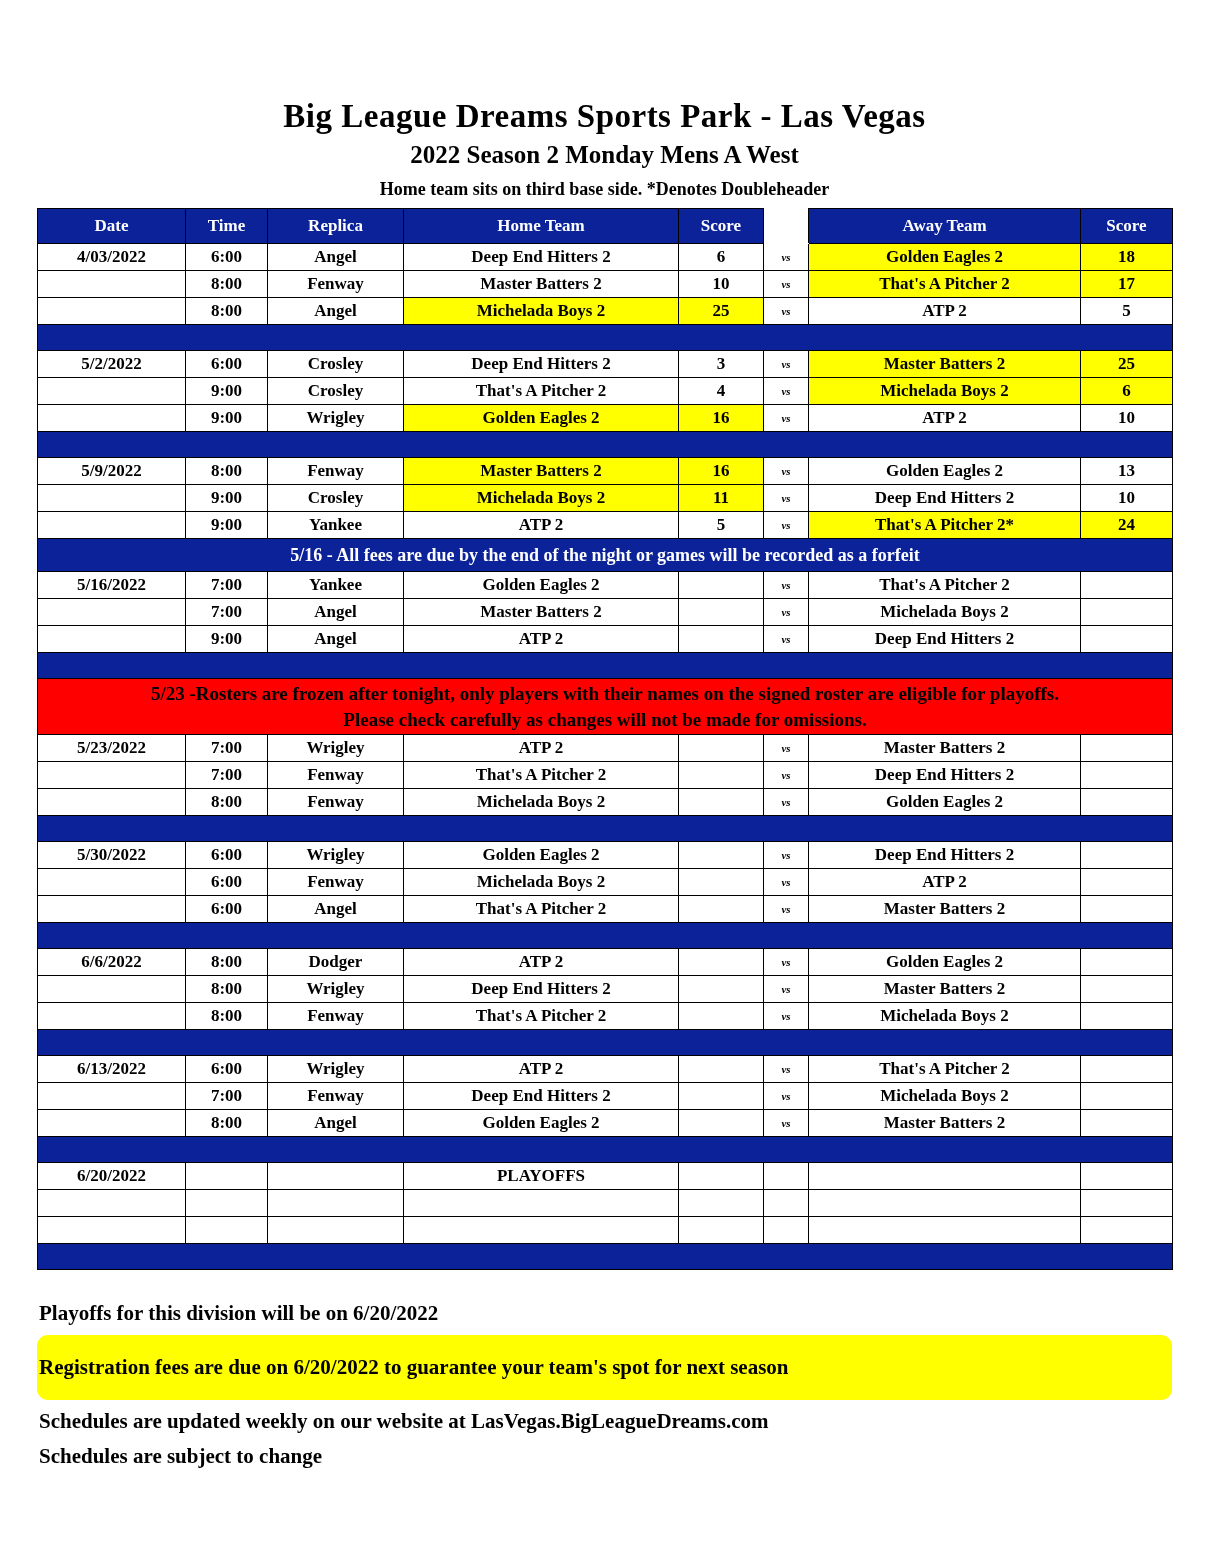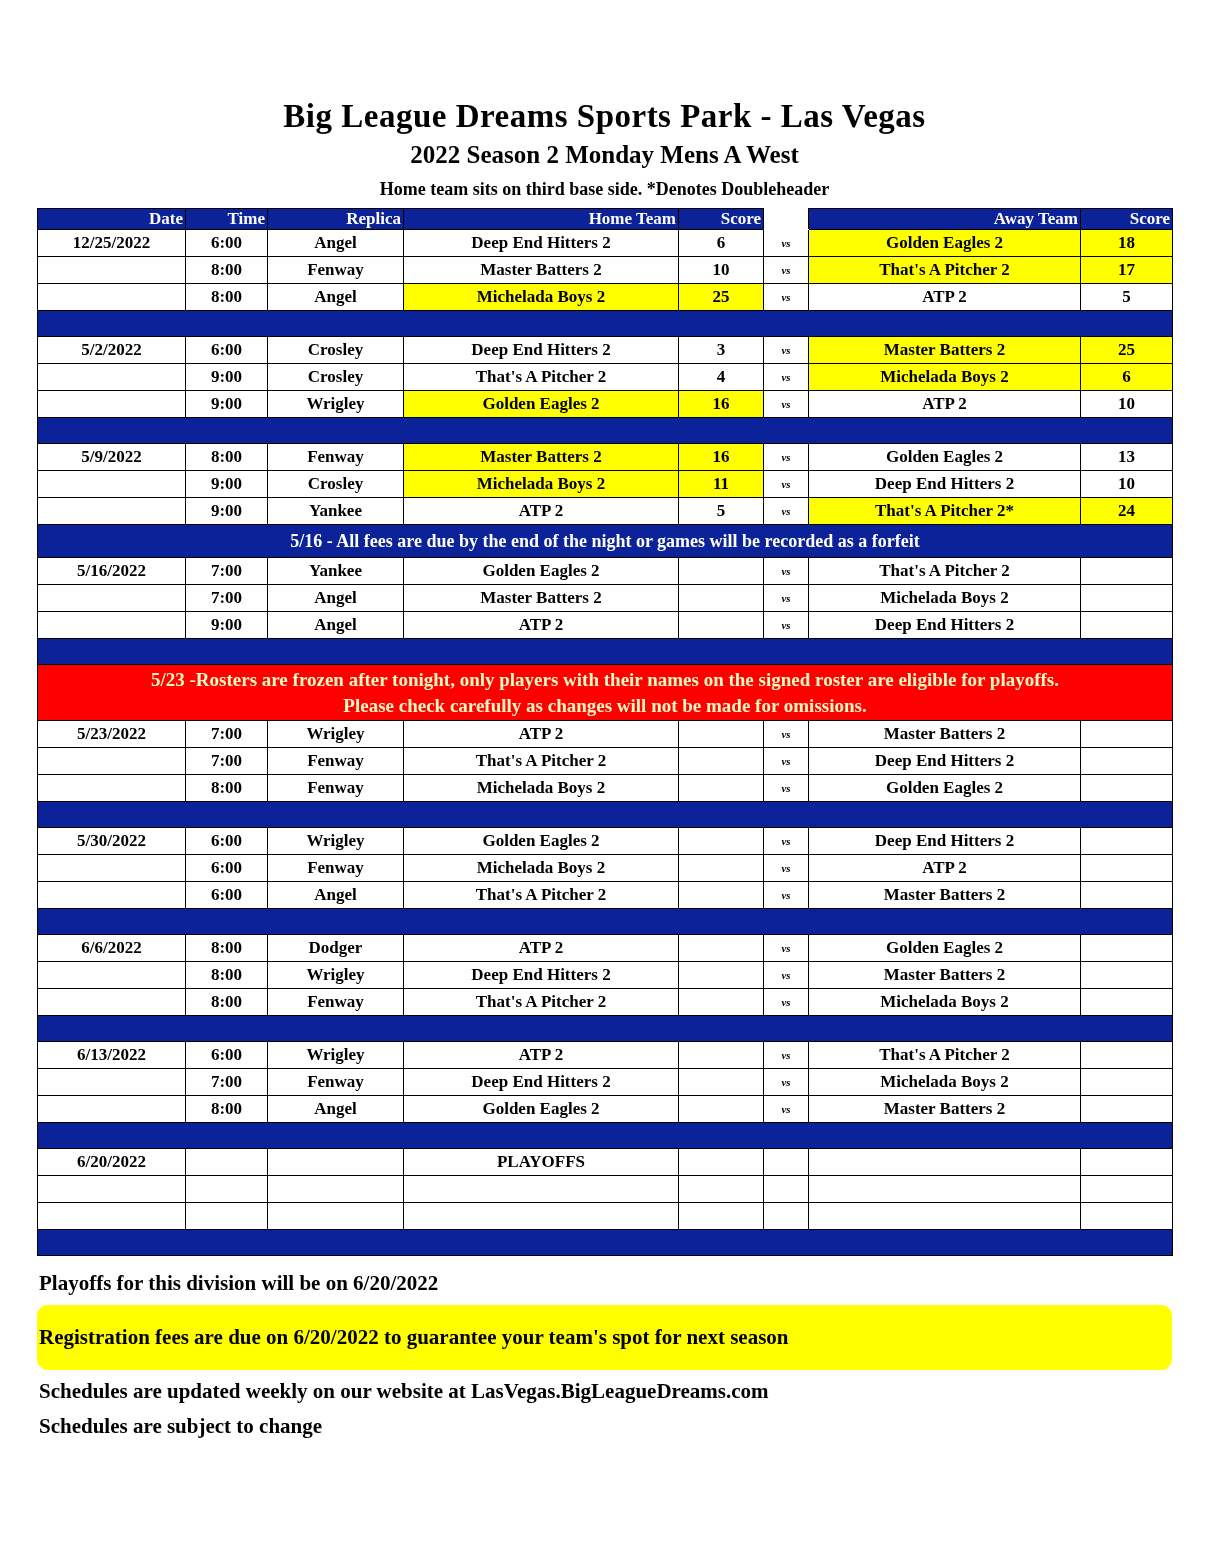--- a/index.html
+++ b/index.html
@@ -51,55 +51,54 @@
     text-align: center;
     vertical-align: middle;
     padding: 0 2px;
     height: 27px;
     overflow: hidden;
     white-space: nowrap;
   }
   .sched thead th {
     background: var(--navy);
     color: #fff;
-    height: 21px;
+    height: 35px;
     font-size: 17px;
-    text-align: right;
   }
   .sched th.vs-head {
     background: #fff;
     border-top: 1px solid #fff;
     border-bottom: 1px solid #fff;
   }
   .sched td.sep {
     background: var(--navy);
     height: 26px;
   }
   .sched td.notice-navy {
     background: var(--navy);
     color: #fff;
     font-size: 18px;
     height: 33px;
   }
   .sched td.notice-red {
     background: var(--red);
-    color: #fef9c3;
+    color: #000000;
     font-size: 19px;
     height: 56px;
     white-space: normal;
     line-height: 1.35;
   }
   .sched td.vs {
     font-style: italic;
     font-size: 11px;
   }
   .sched td.hl { background: var(--yellow); }
   .footer {
     width: 1135px;
-    margin-top: 14px;
+    margin-top: 30px;
     font-weight: bold;
     font-size: 21px;
   }
   .footer .f-line { margin: 0 0 8px 0; padding: 1px 2px; }
   .footer .yellow-band {
     background: var(--yellow);
     padding: 20px 2px;
     margin: 0 0 8px 0;
     border-radius: 11px;
   }
@@ -131,21 +130,21 @@
         <th>Replica</th>
         <th>Home Team</th>
         <th>Score</th>
         <th class="vs-head"></th>
         <th>Away Team</th>
         <th>Score</th>
       </tr>
     </thead>
     <tbody id="schedule-body">
         <tr>
-          <td>12/25/2022</td>
+          <td>4/03/2022</td>
           <td>6:00</td>
           <td>Angel</td>
           <td>Deep End Hitters 2</td>
           <td>6</td>
           <td class="vs">vs</td>
           <td class=" hl">Golden Eagles 2</td>
           <td class=" hl">18</td>
         </tr>
         <tr>
           <td></td>

